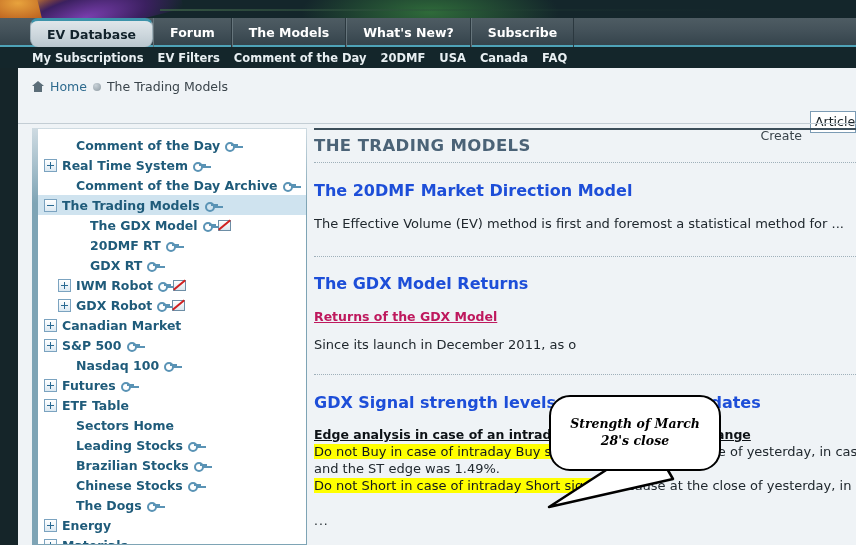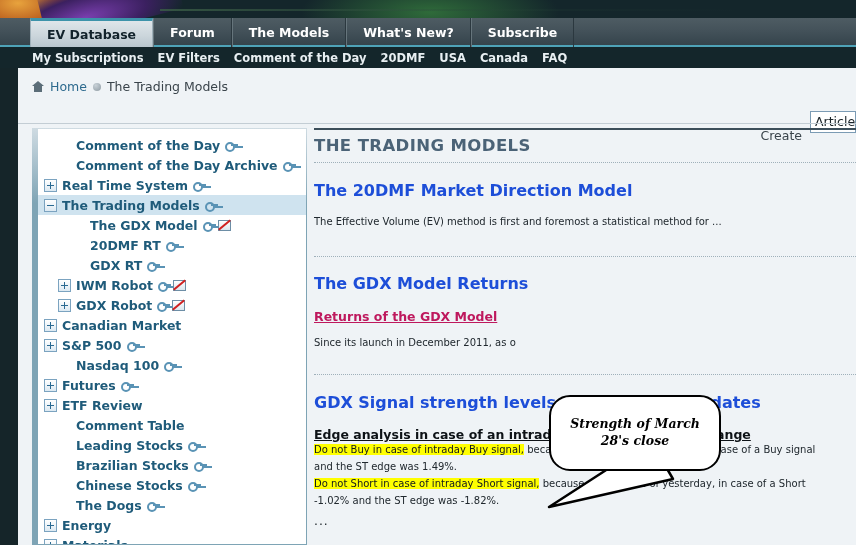--- a/index.html
+++ b/index.html
@@ -57,20 +57,21 @@
     border-right: 1px solid #2b383f;
     cursor: pointer;
     white-space: nowrap;
   }
   .tab.active {
     background: linear-gradient(to bottom, #dfe6ea 0%, #ccd6dc 55%, #b9c6ce 100%);
     color: #12222b;
     border-top: 3px solid #3d93aa;
     border-left: 1px solid #9fb0b9;
     border-right: 1px solid #9fb0b9;
+    border-radius: 8px;
   }
 
   
   #subnav {
     position: absolute; left: 0; top: 47px; width: 856px; height: 21px;
     background: #14262b;
     display: flex; align-items: center;
     padding-left: 32px;
     gap: 14px;
   }
@@ -224,21 +225,21 @@
     position: absolute; left: 0; width: 542px; height: 1px;
     border-top: 1px dotted #9fb0ba;
   }
   .section-h2 {
     position: absolute; left: 0;
     font-size: 16px; font-weight: bold; color: #1d4ed8;
     white-space: nowrap;
   }
   .body-text {
     position: absolute; left: 0;
-    font-size: 10px; color: #20282e;
+    font-size: 13px; color: #20282e;
     white-space: nowrap;
   }
   .link-underline {
     position: absolute; left: 0;
     font-size: 12.5px; font-weight: bold; color: #be185d;
     text-decoration: underline; cursor: pointer;
     white-space: nowrap;
   }
   .sub-head-underline {
     position: absolute; left: 0;
@@ -336,28 +337,28 @@
 
   <div id="sidebar">
     <div id="sidebar-inner">
         <div class="nav-item">
           <span class="indent"></span>
           <span class="toggle-spacer"></span>
           <span class="nav-label">Comment of the Day</span>
           <span class="key-icon"></span>
         </div>
         <div class="nav-item">
+          <span class="toggle plus"></span>
+          <span class="nav-label">Real Time System</span>
+          <span class="key-icon"></span>
+        </div>
+        <div class="nav-item">
           <span class="indent"></span>
           <span class="toggle-spacer"></span>
           <span class="nav-label">Comment of the Day Archive</span>
-          <span class="key-icon"></span>
-        </div>
-        <div class="nav-item">
-          <span class="toggle plus"></span>
-          <span class="nav-label">Real Time System</span>
           <span class="key-icon"></span>
         </div>
         <div class="nav-item selected">
           <span class="toggle"></span>
           <span class="nav-label">The Trading Models</span>
           <span class="key-icon"></span>
         </div>
         <div class="nav-item">
           <span class="indent"></span>
           <span class="indent"></span>
@@ -409,26 +410,26 @@
           <span class="nav-label">Nasdaq 100</span>
           <span class="key-icon"></span>
         </div>
         <div class="nav-item">
           <span class="toggle plus"></span>
           <span class="nav-label">Futures</span>
           <span class="key-icon"></span>
         </div>
         <div class="nav-item">
           <span class="toggle plus"></span>
-          <span class="nav-label">ETF Review</span>
-        </div>
-        <div class="nav-item">
-          <span class="indent"></span>
-          <span class="toggle-spacer"></span>
-          <span class="nav-label">Comment Table</span>
+          <span class="nav-label">ETF Table</span>
+        </div>
+        <div class="nav-item">
+          <span class="indent"></span>
+          <span class="toggle-spacer"></span>
+          <span class="nav-label">Sectors Home</span>
         </div>
         <div class="nav-item">
           <span class="indent"></span>
           <span class="toggle-spacer"></span>
           <span class="nav-label">Leading Stocks</span>
           <span class="key-icon"></span>
         </div>
         <div class="nav-item">
           <span class="indent"></span>
           <span class="toggle-spacer"></span>
@@ -477,21 +478,20 @@
     <div class="sub-head-underline" style="top:299px">Edge analysis in case of an intraday real time GDX MF change</div>
 
     <div class="body-text" style="top:316px">
       <mark class="hl">Do not Buy in case of intraday Buy signal,</mark><span> because at the close of yesterday, in case of a Buy signal</span>
     </div>
     <div class="body-text" style="top:333px">and the ST edge was 1.49%.</div>
 
     <div class="body-text" style="top:350px">
       <mark class="hl">Do not Short in case of intraday Short signal,</mark><span> because at the close of yesterday, in case of a Short</span>
     </div>
-    <div class="body-text" style="top:367px">-1.02% and the ST edge was -1.82%.</div>
 
     <div class="ellipsis-line" style="top:386px">...</div>
   </div>
 
   <svg id="callout-tail" viewBox="0 0 200 130">
     <polygon points="26,114 128,48 150,86" fill="#ffffff" stroke="#000000" stroke-width="2.5" stroke-linejoin="round"></polygon>
   </svg>
   <div id="callout">
     <div id="callout-text">Strength of March 28's close</div>
   </div>

